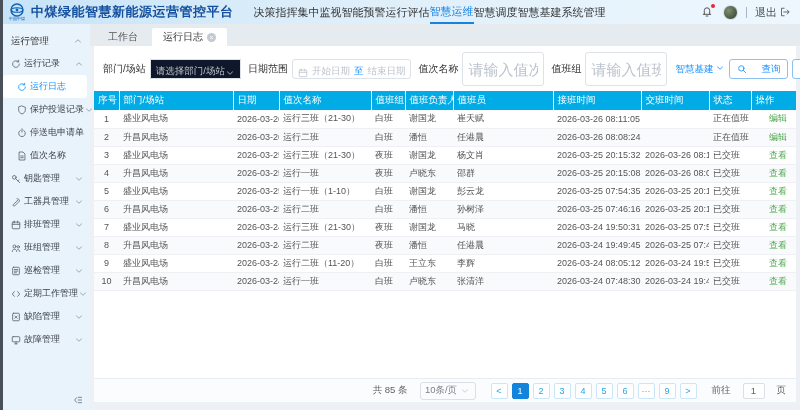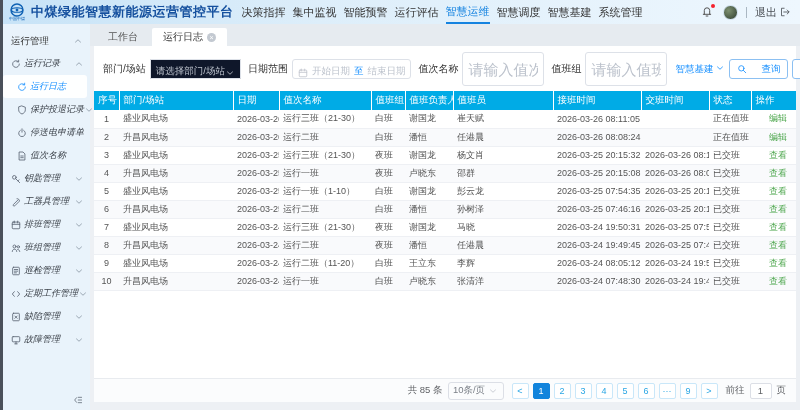--- a/index.html
+++ b/index.html
@@ -8,36 +8,36 @@
 
   .left-rail { position:absolute; left:0; top:0; width:3px; height:410px; background:#4a505a; z-index:9; }
 
   
   .topbar { position:absolute; left:0; top:0; right:0; height:24px;
     background:linear-gradient(90deg,#c7e3f7 0%,#ddeefa 40%,#eef7fe 100%);
     display:flex; align-items:center; padding:0 10px 0 8px; z-index:5; }
   .logo-wrap { display:flex; flex-direction:column; align-items:center; line-height:1; margin-right:5px; }
   .logo-caption { font-size:4.5px; color:#0f62b4; transform:scale(.9); white-space:nowrap; }
   .app-title { font-size:13px; font-weight:bold; color:#15509e; white-space:nowrap; letter-spacing:.5px; }
-  .top-nav { display:flex; gap:7px; margin-left:8px; }
+  .top-nav { display:flex; gap:0; margin-left:20px; }
   .nav-item { font-size:11px; color:#333; height:24px; line-height:24px; cursor:pointer; white-space:nowrap; }
   .nav-item.active { color:#1583e0; border-bottom:2px solid #1583e0; line-height:22px; }
   .top-right { margin-left:auto; display:flex; align-items:center; gap:8px; }
   .bell { position:relative; color:#555; width:14px; height:14px; }
   .bell .dot { position:absolute; top:-1px; right:0; width:4px; height:4px; border-radius:50%; background:#f5222d; }
   .avatar { width:15px; height:15px; border-radius:50%; border:1px solid #cfe0ee;
     background:radial-gradient(circle at 35% 35%, #7d9070, #2f3d2e); }
   .vdiv { width:1px; height:11px; background:#aab7c2; }
   .logout { display:flex; align-items:center; gap:3px; font-size:11px; color:#4a4f55; cursor:pointer; }
 
   
   .sidebar { position:absolute; left:0; top:24px; width:90px; bottom:0; background:#e9f3fb; padding-top:6px; }
   .side-section { display:flex; align-items:center; height:22px; padding:0 7px 0 11px; font-size:9.5px; color:#333; cursor:pointer; }
   .side-section .s-chev { margin-left:auto; }
-  .side-item { display:flex; align-items:center; height:23px; font-size:9px; color:#3c424a; cursor:pointer; white-space:nowrap;font-style:italic; }
+  .side-item { display:flex; align-items:center; height:23px; font-size:9px; color:#3c424a; cursor:pointer; white-space:nowrap; }
   .side-item.lv1 { padding:0 6px 0 11px; }
   .side-item.lv2 { padding:0 6px 0 17px; }
   .side-item .s-icon { display:flex; margin-right:3px; color:#5a6472; }
   .side-item .s-chev, .side-section .s-chev { color:#8a97a5; display:flex; margin-left:auto; }
   .side-item.active { color:#1890ff; background:rgba(255,255,255,.95); border-radius:3px; margin:0 3px; }
   .side-item.active.lv2 { padding-left:14px; }
   .side-item.active .s-icon { color:#1890ff; }
   .collapse-btn { position:absolute; bottom:3px; right:7px; color:#66707c; cursor:pointer; }
 
   
@@ -78,21 +78,21 @@
   .grid th:last-child { border-right:none; }
   .grid td { height:18px; padding:0 4px; font-size:9px; color:#555; border-bottom:1px solid #eef0f4;
     white-space:nowrap; overflow:hidden; }
   .grid tr:nth-child(even) td { background:#f9fafc; }
   .grid .num, .grid th.num { text-align:center; }
   .action { color:#4ca64c; margin-right:6px; cursor:pointer;margin-left:14px; }
 
   
   .pagebar { position:absolute; left:0; right:0; bottom:0; height:24px; background:#fbfcfd;
     border-top:1px solid #e8ebef; display:flex; align-items:center; justify-content:flex-end;
-    gap:5px; padding-right:10px; font-size:9.5px; color:#606266; }
+    gap:12px; padding-right:10px; font-size:9.5px; color:#606266; }
   .pg-size { width:56px; height:18px; border:1px solid #dcdfe6; border-radius:3px; display:flex;
     align-items:center; justify-content:center; gap:3px; color:#7a7f87; cursor:pointer; }
   .pg-size .s-chev { display:flex; color:#c0c4cc; }
   .pg-pages { display:flex; gap:4px; align-items:center; margin:0 3px; }
   .pg-btn { min-width:17px; height:16px; padding:0 2px; border:1px solid #c9e7f9; border-radius:2px;
     background:#fff; color:#2aa6e4; display:flex; align-items:center; justify-content:center;
     cursor:pointer; font-size:9px; }
   .pg-btn.active { background:#1284dc; border-color:#1284dc; color:#fff; }
   .pg-goto { width:22px; height:16px; border:1px solid #dcdfe6; border-radius:2px; text-align:center;
     font-size:9.5px; color:#606266; outline:none; font-family:inherit; }

